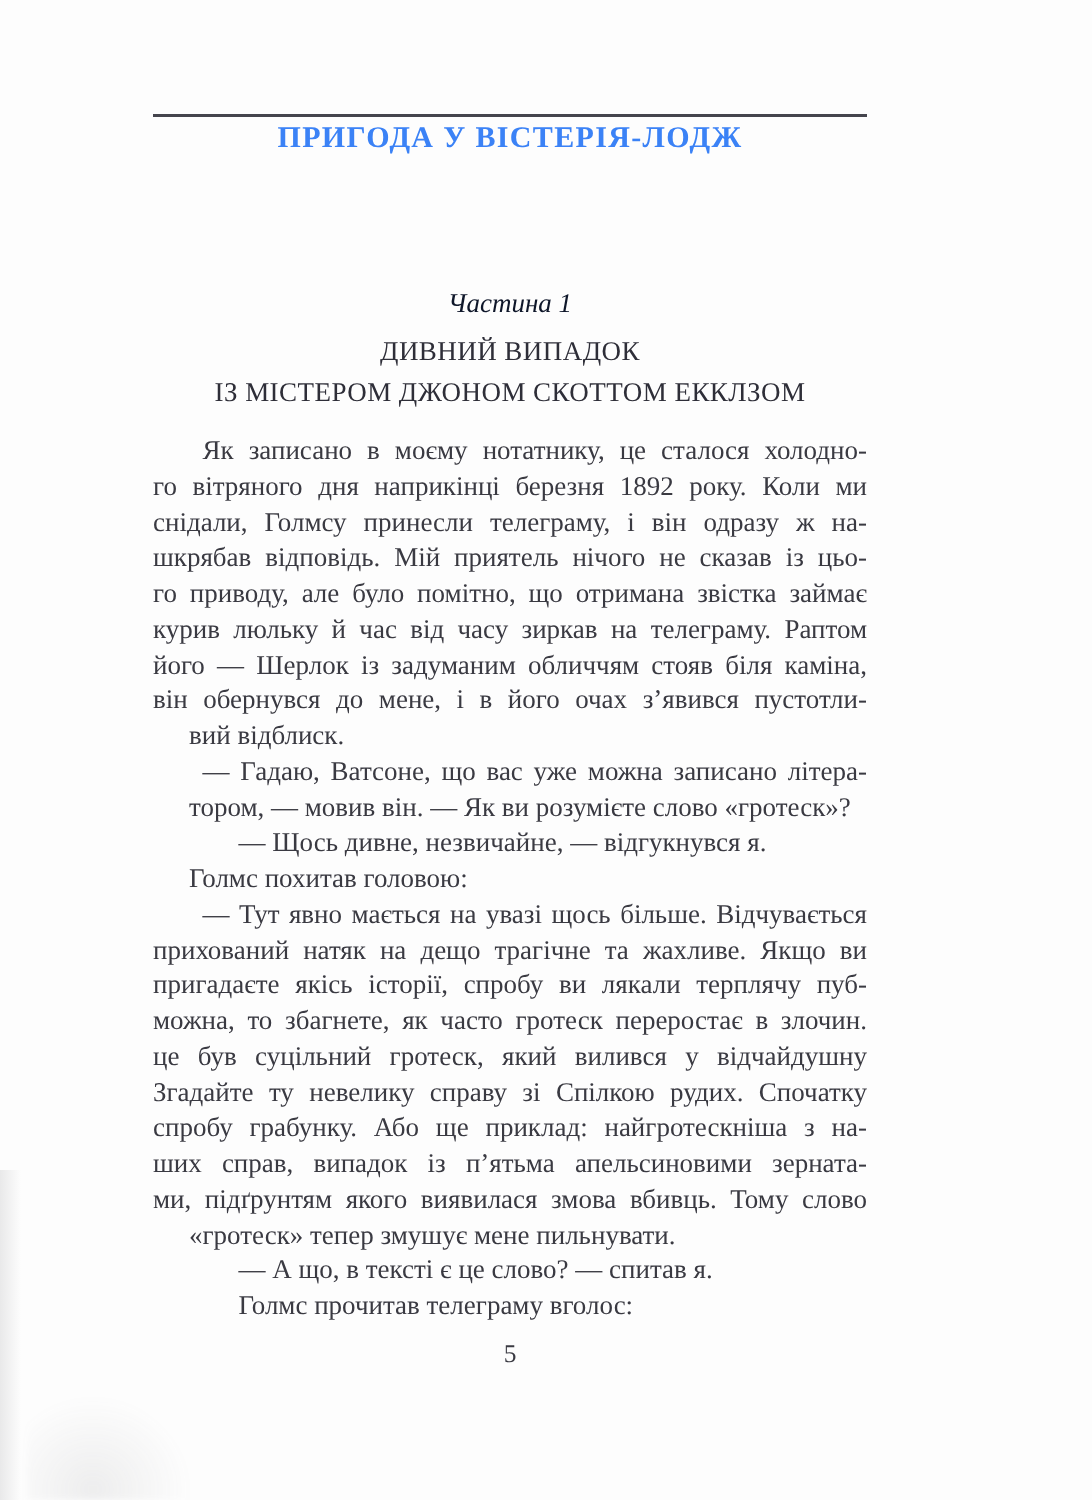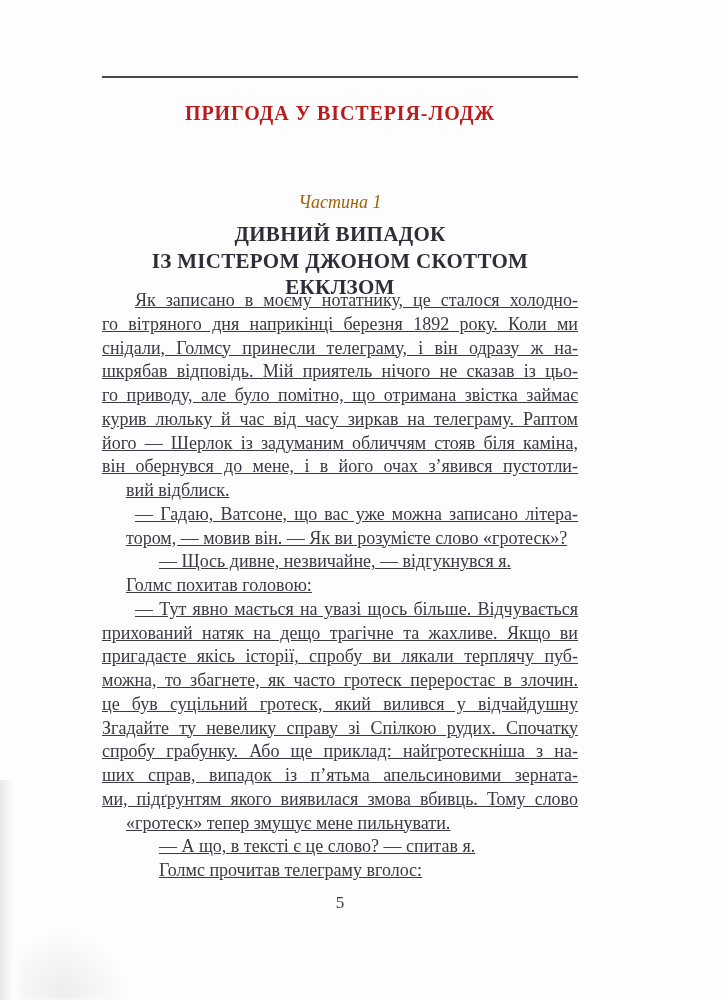--- a/index.html
+++ b/index.html
@@ -35,57 +35,57 @@
   }
 
   .head-rule {
     position: absolute;
     left: 102px; top: 76px;
     width: 476px; height: 2px;
     background: #45454d;
   }
   .running-head {
     position: absolute;
-    left: 102px; top: 102px;
+    left: 102px; top: 81px;
     width: 476px;
     text-align: center;
     font-size: 20px;
     font-weight: bold;
     letter-spacing: 0.9px;
-    color: #b91c1c;
+    color: #3b82f6;
   }
   .part-heading {
     position: absolute;
     left: 102px; top: 192px;
     width: 476px;
     text-align: center;
     font-style: italic;
     font-size: 18px;
-    color: #a16207;
+    color: #0f172a;
   }
   .chapter-title {
     position: absolute;
     left: 102px; top: 221px;
     width: 476px;
     text-align: center;
-    font-size: 21px;
-    font-weight: bold;
+    font-size: 18px;
+    font-weight: normal;
     line-height: 26.5px;
     letter-spacing: 0.3px;
     color: #2e2e38;
   }
   .body-text {
     position: absolute;
     left: 102px; top: 289px;
     width: 476px;
     font-size: 18px;
     line-height: 23.75px;
     color: #3a3a42;
   }
-  .para { margin: 0; text-decoration: underline; }
+  .para { margin: 0; }
   .line {
     text-align: justify;
     text-align-last: justify;
     white-space: normal;
   }
   .line.last { text-align-last: left; margin-left: 24px; }
   .line.indent { padding-left: 33px; }
   .page-number {
     position: absolute;
     left: 102px; top: 893px;

